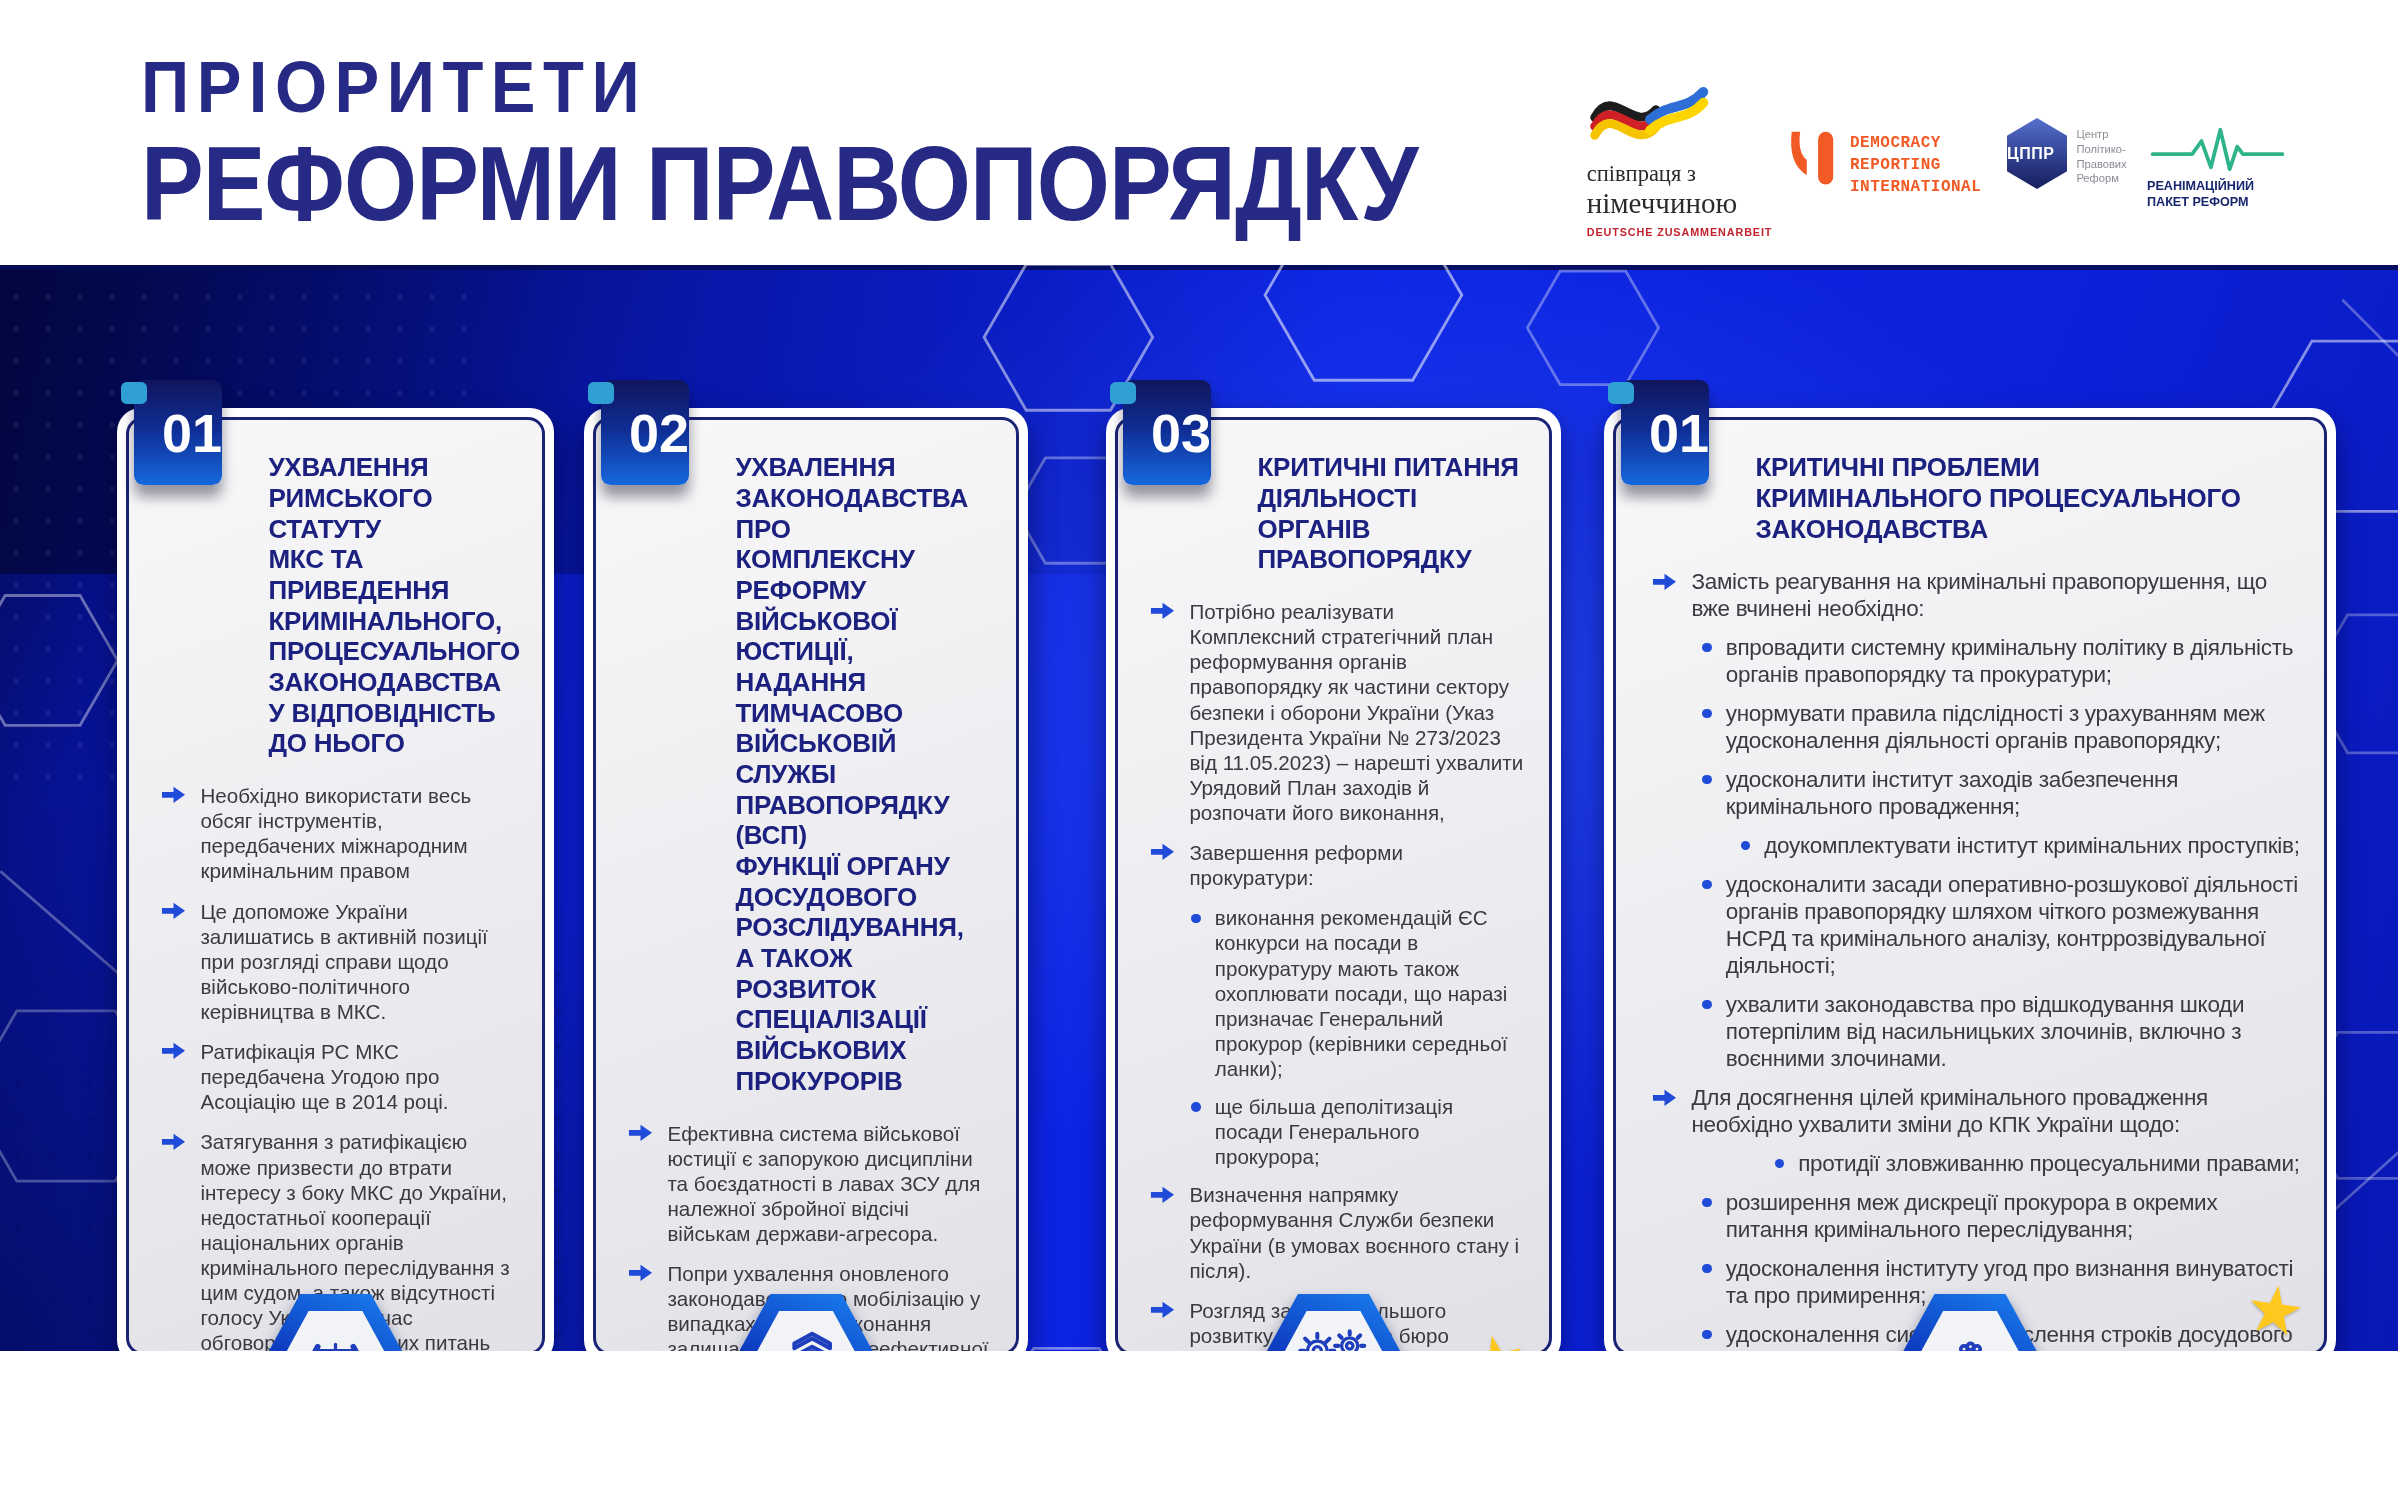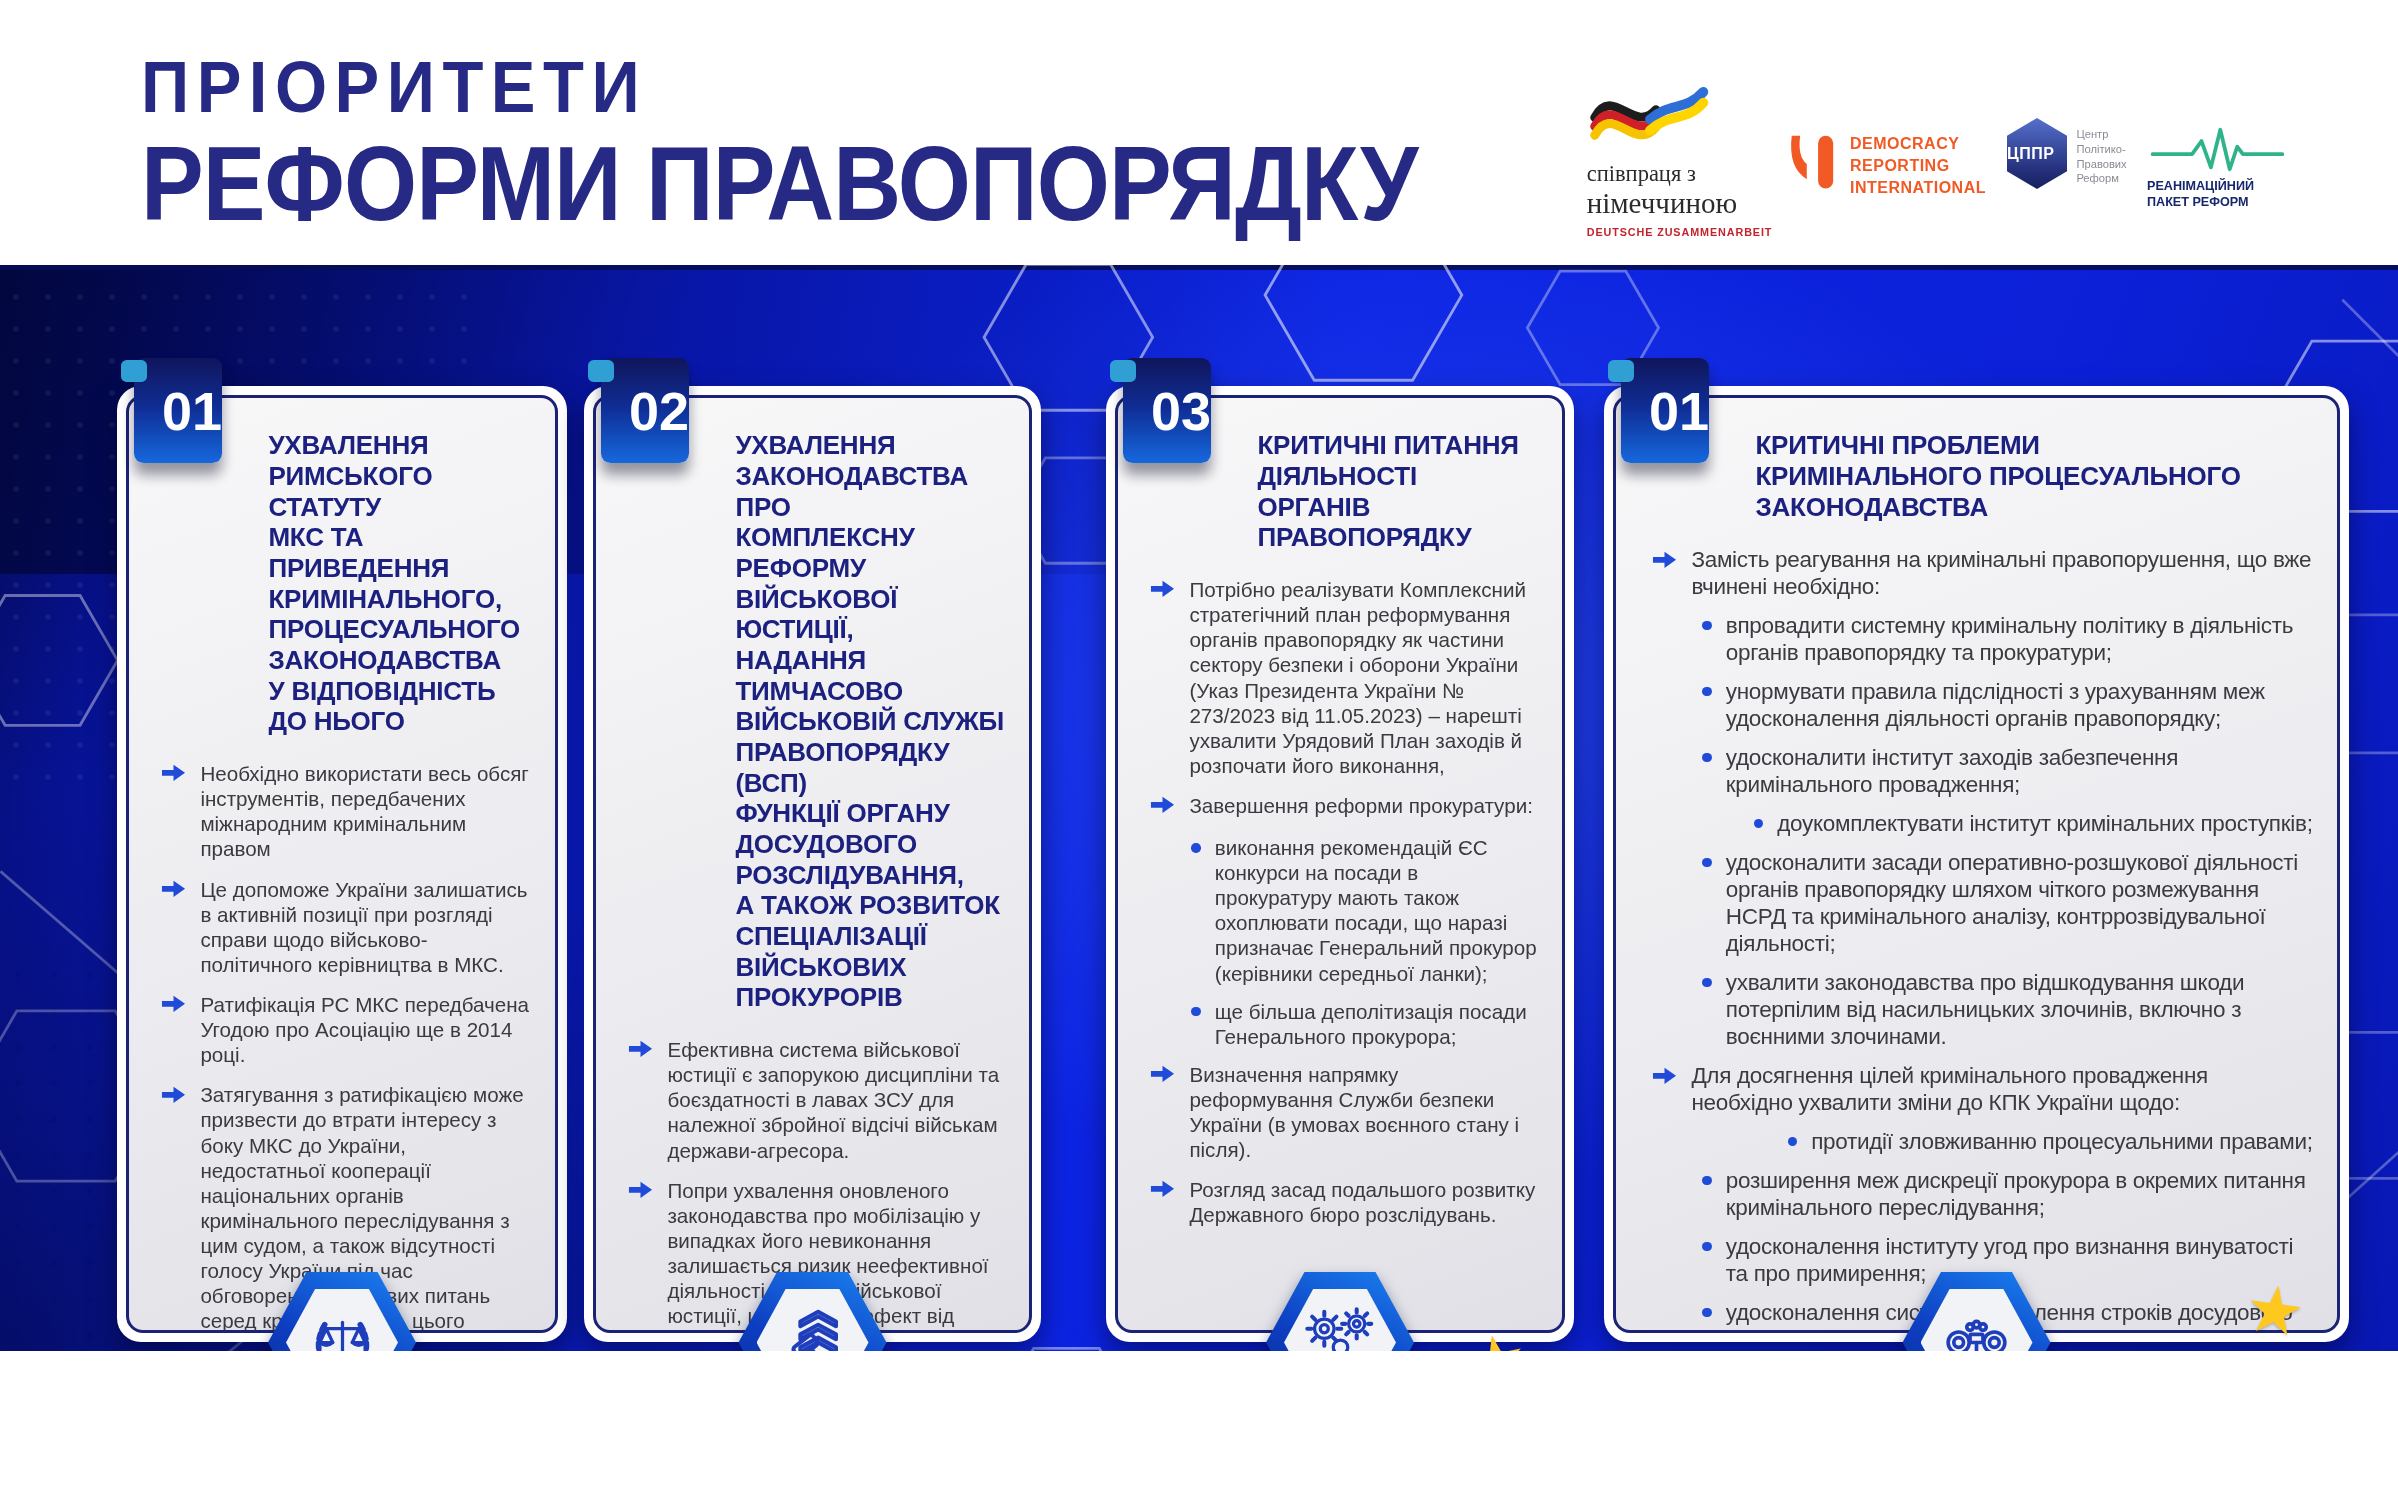--- a/index.html
+++ b/index.html
@@ -12,21 +12,21 @@
   .hdr-title2{position:absolute;left:141px;top:124px;font-size:94px;font-weight:bold;
               letter-spacing:-0.9px;color:#272a84;transform:scaleY(1.12);transform-origin:left top;}
 
   .logo{position:absolute;}
   .glogo{left:1583px;top:82px;width:225px;height:169px;}
   .glogo svg{position:absolute;left:5.6px;top:0;}
   .glogo .l1{position:absolute;left:3.7px;top:79px;font-family:"Liberation Serif",serif;font-size:22.5px;color:#2b2b2b;}
   .glogo .l2{position:absolute;left:3.7px;top:105px;font-family:"Liberation Serif",serif;font-size:29px;color:#2b2b2b;}
   .glogo .l3{position:absolute;left:3.7px;top:144px;font-size:10.8px;font-weight:bold;color:#c4232d;letter-spacing:0.9px;}
 
-  .dri{left:1786px;top:124px;display:flex;align-items:flex-end;}
+  .dri{left:1786px;top:124px;display:flex;align-items:center;font-family:Liberation Mono, monospace;}
   .dri .txt{margin-left:13px;margin-top:9.4px;font-size:16px;font-weight:bold;color:#f15a24;line-height:1.35;letter-spacing:0.5px;}
 
   .cppr{left:2007px;top:118px;display:flex;align-items:flex-start;}
   .cppr .hexlogo{width:60px;height:71px;background:linear-gradient(180deg,#5570cc 0%,#27337f 70%,#161f5e 100%);
      clip-path:polygon(50% 0,100% 25%,100% 75%,50% 100%,0 75%,0 25%);
      display:flex;align-items:center;justify-content:flex-start;color:#fff;font-weight:bold;font-size:16px;letter-spacing:0.5px;}
   .cppr .names{margin-left:9.4px;margin-top:9.4px;font-size:11.2px;color:#8b8b96;line-height:1.3;}
 
   .rpr{left:2147px;top:126px;width:150px;text-align:left;}
   .rpr .txt{font-size:12.6px;font-weight:bold;color:#17276e;line-height:1.3;margin-top:1.9px;}
@@ -44,21 +44,21 @@
   .dots1{position:absolute;left:0;top:281px;width:487px;height:525px;opacity:.35;
     background-image:radial-gradient(rgba(255,255,255,.18) 2.4px, transparent 3.2px);background-size:32px 32px;}
   .dots2{position:absolute;left:0;bottom:0;width:600px;height:394px;opacity:.3;
     background-image:radial-gradient(rgba(0,6,80,.5) 2.8px, transparent 3.6px);background-size:36px 36px;}
   .deco{position:absolute;left:0;top:0;pointer-events:none;}
 
   .eu-star{position:absolute;color:#ffc81e;font-weight:bold;line-height:1;
     text-shadow:0 1.9px 2.8px rgba(40,30,0,.25);}
 
   
-  .card{position:absolute;top:386px;height:956px;padding-left:13px;}
+  .card{position:absolute;top:408px;height:956px;}
   .c0{left:117px;width:437px;} .c1{left:584px;width:444px;}
   .c2{left:1106px;width:455px;} .c3{left:1604px;width:732px;}
   .card-shell{position:absolute;inset:0;background:#fff;border-radius:24px;
     box-shadow:0 13px 28px rgba(0,2,40,.5);}
   .card-bodyline{position:absolute;inset:9.4px;border:3.7px solid #1b2377;border-radius:17px;
     background:linear-gradient(160deg,#f8f8f9 0%,#ececf0 55%,#e0e0e6 100%);overflow:hidden;}
   .tab{position:absolute;left:17px;top:-28px;width:88px;height:105px;z-index:3;
     background:linear-gradient(180deg,#10155c 0%,#0f2e96 48%,#1668dd 100%);
     border-radius:9.4px;display:flex;align-items:center;justify-content:flex-end;
     color:#fff;font-size:54px;font-weight:bold;box-shadow:0 11.2px 13px rgba(0,0,30,.4);}

